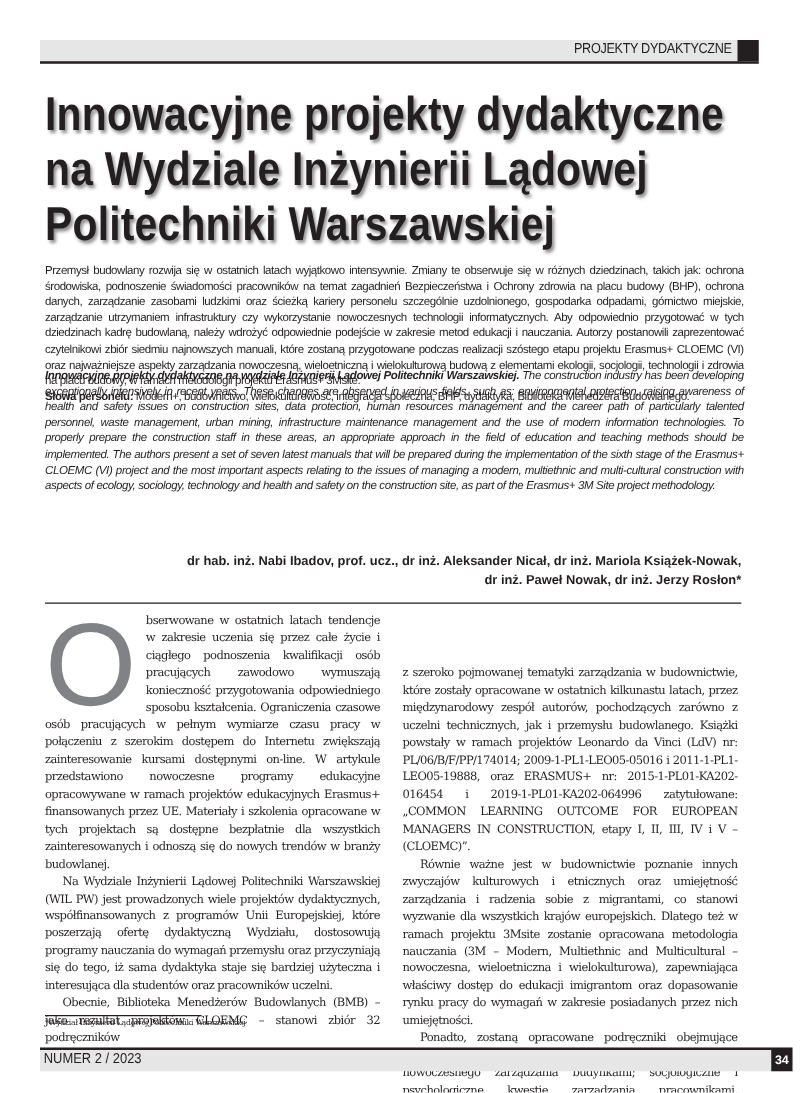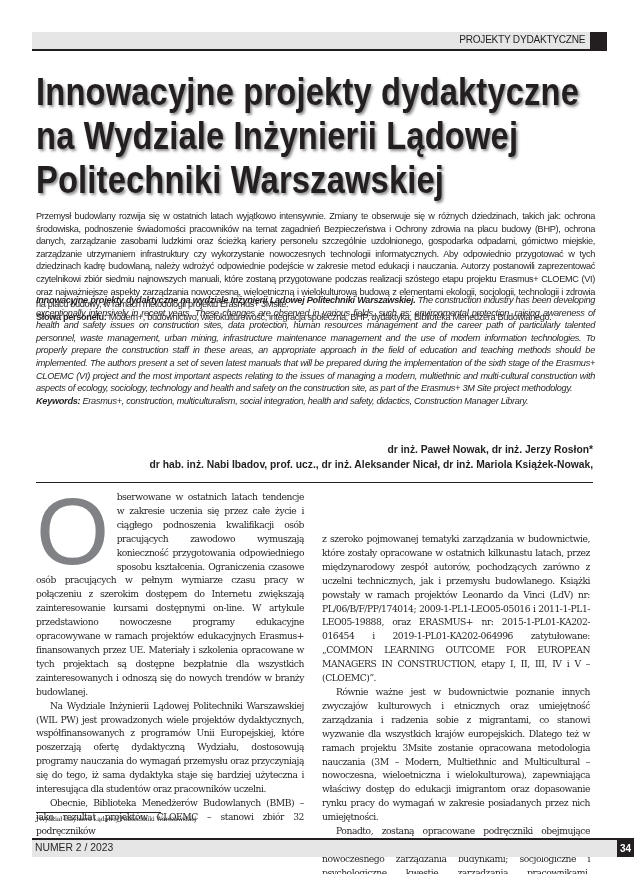--- a/index.html
+++ b/index.html
@@ -43,26 +43,25 @@
   <span>Politechniki Warszawskiej</span>
 </h1>
 
 <div class="abstract-pl">
   <p>Przemysł budowlany rozwija się w ostatnich latach wyjątkowo intensywnie. Zmiany te obserwuje się w różnych dziedzinach, takich jak: ochrona środowiska, podnoszenie świadomości pracowników na temat zagadnień Bezpieczeństwa i Ochrony zdrowia na placu budowy (BHP), ochrona danych, zarządzanie zasobami ludzkimi oraz ścieżką kariery personelu szczególnie uzdolnionego, gospodarka odpadami, górnictwo miejskie, zarządzanie utrzymaniem infrastruktury czy wykorzystanie nowoczesnych technologii informatycznych. Aby odpowiednio przygotować w tych dziedzinach kadrę budowlaną, należy wdrożyć odpowiednie podejście w zakresie metod edukacji i nauczania. Autorzy postanowili zaprezentować czytelnikowi zbiór siedmiu najnowszych manuali, które zostaną przygotowane podczas realizacji szóstego etapu projektu Erasmus+ CLOEMC (VI) oraz najważniejsze aspekty zarządzania nowoczesną, wieloetniczną i wielokulturową budową z elementami ekologii, socjologii, technologii i zdrowia na placu budowy, w ramach metodologii projektu Erasmus+ 3Msite.</p>
   <p><span class="kw-label">Słowa personelu:</span><span> Modern+, budownictwo, wielokulturowość, integracja społeczna, BHP, dydaktyka, Biblioteka Menedżera Budowlanego.</span></p>
 </div>
 
 <div class="abstract-en">
   <p><span class="en-title">Innowacyjne projekty dydaktyczne na wydziale Inżynierii Lądowej Politechniki Warszawskiej.</span><span> The construction industry has been developing exceptionally intensively in recent years. These changes are observed in various fields, such as: environmental protection, raising awareness of health and safety issues on construction sites, data protection, human resources management and the career path of particularly talented personnel, waste management, urban mining, infrastructure maintenance management and the use of modern information technologies. To properly prepare the construction staff in these areas, an appropriate approach in the field of education and teaching methods should be implemented. The authors present a set of seven latest manuals that will be prepared during the implementation of the sixth stage of the Erasmus+ CLOEMC (VI) project and the most important aspects relating to the issues of managing a modern, multiethnic and multi-cultural construction with aspects of ecology, sociology, technology and health and safety on the construction site, as part of the Erasmus+ 3M Site project methodology.</span></p>
-  <p><span class="en-title">Keywords:</span><span> Erasmus+, construction, multiculturalism, social integration, health and safety, didactics, Construction Manager Library.</span></p>
 </div>
 
 <div class="authors">
+  <div>dr hab. inż. Nabi Ibadov, prof. ucz., dr inż. Aleksander Nicał, dr inż. Mariola Książek-Nowak,</div>
   <div>dr inż. Paweł Nowak, dr inż. Jerzy Rosłon*</div>
-  <div>dr hab. inż. Nabi Ibadov, prof. ucz., dr inż. Aleksander Nicał, dr inż. Mariola Książek-Nowak,</div>
 </div>
 
 <div class="rule-top"></div>
 
 <div class="col col-left">
   <p><span class="dropcap">O</span><span>bserwowane w ostatnich latach tendencje w zakresie uczenia się przez całe życie i ciągłego podnoszenia kwalifikacji osób pracujących zawodowo wymuszają konieczność przygotowania odpowiedniego sposobu kształcenia. Ograniczenia czasowe osób pracujących w pełnym wymiarze czasu pracy w połączeniu z szerokim dostępem do Internetu zwiększają zainteresowanie kursami dostępnymi on-line. W artykule przedstawiono nowoczesne programy edukacyjne opracowywane w ramach projektów edukacyjnych Erasmus+ finansowanych przez UE. Materiały i szkolenia opracowane w tych projektach są dostępne bezpłatnie dla wszystkich zainteresowanych i odnoszą się do nowych trendów w branży budowlanej.</span></p>
   <p class="indent">Na Wydziale Inżynierii Lądowej Politechniki Warszawskiej (WIL PW) jest prowadzonych wiele projektów dydaktycznych, współfinansowanych z programów Unii Europejskiej, które poszerzają ofertę dydaktyczną Wydziału, dostosowują programy nauczania do wymagań przemysłu oraz przyczyniają się do tego, iż sama dydaktyka staje się bardziej użyteczna i interesująca dla studentów oraz pracowników uczelni.</p>
   <p class="indent">Obecnie, Biblioteka Menedżerów Budowlanych (BMB) – jako rezultat projektów CLOEMC – stanowi zbiór 32 podręczników</p>
 </div>
 

